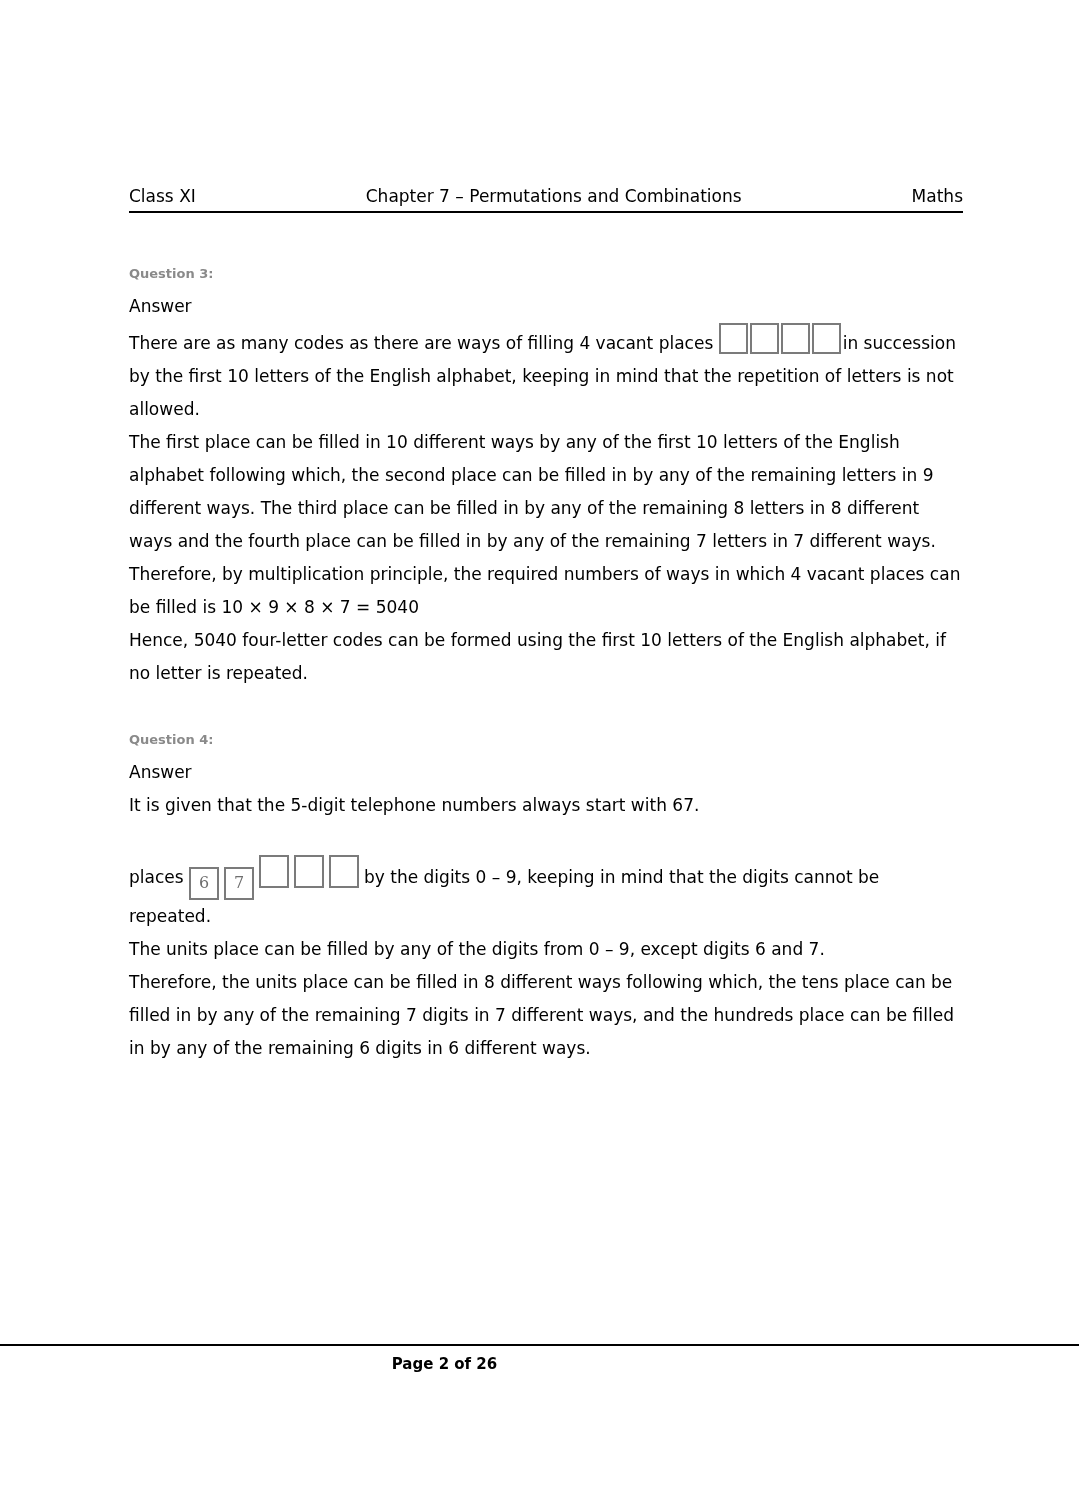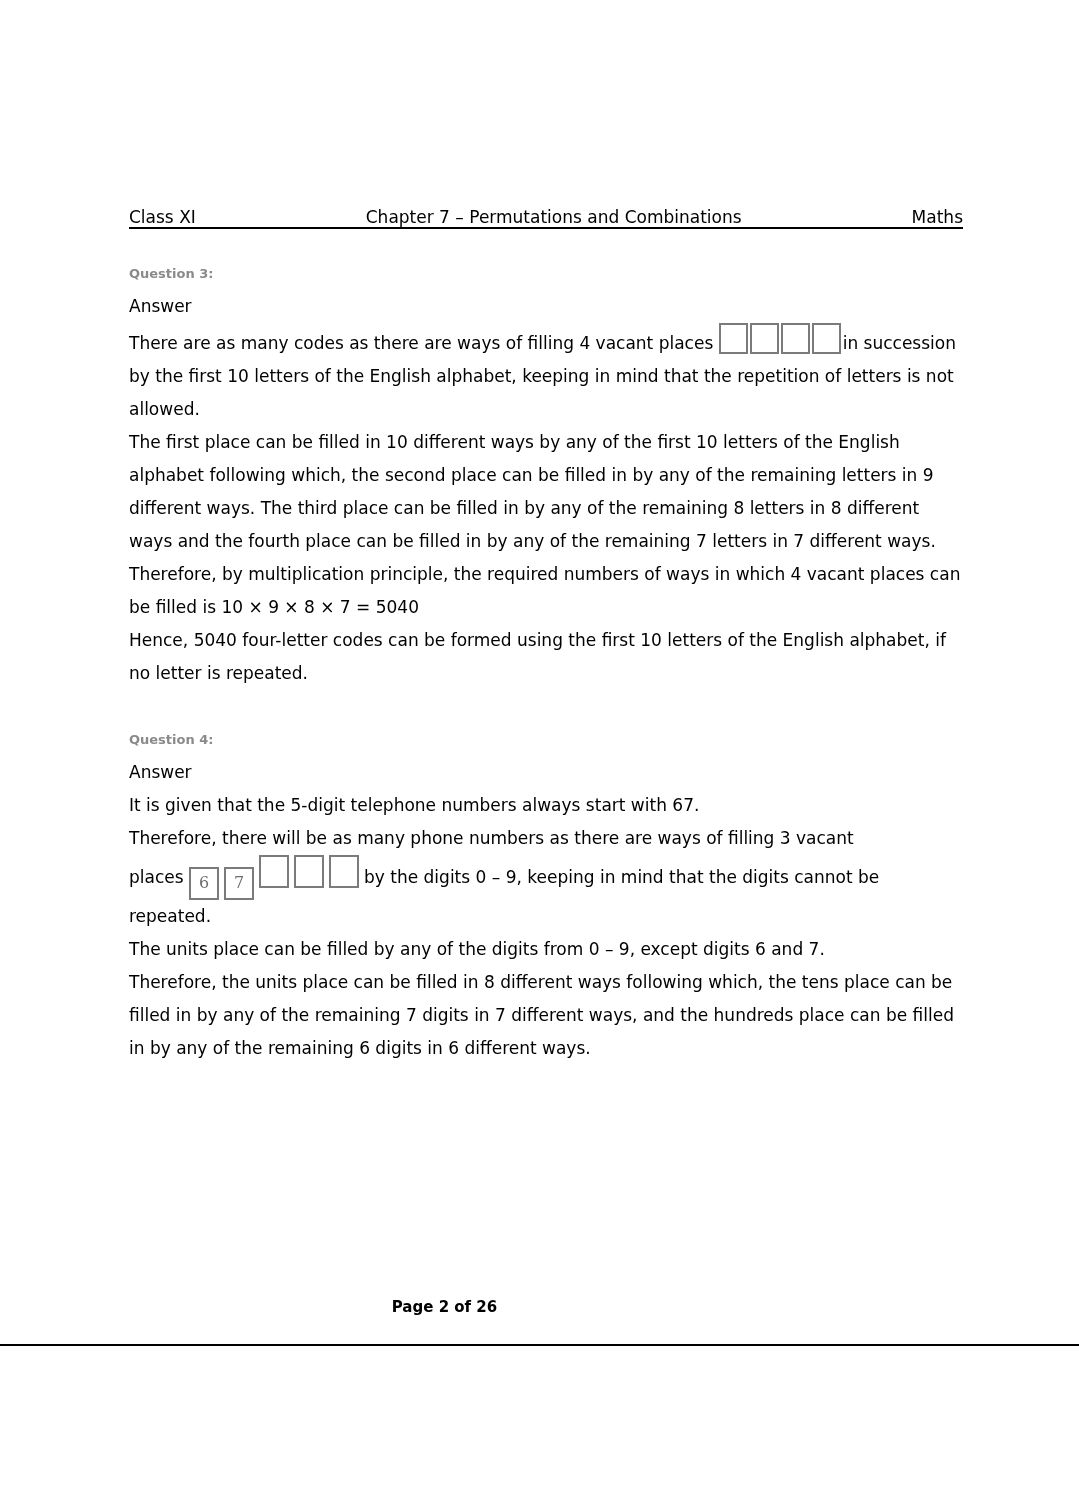--- a/index.html
+++ b/index.html
@@ -13,24 +13,25 @@
     overflow: hidden;
   }
   .header {
     position: absolute;
     left: 129px;
     top: 186px;
     width: 834px;
     display: flex;
     align-items: baseline;
     border-bottom: 2px solid #000000;
+    padding-bottom: 5px;
     font-size: 17px;
   }
   .header .h-left { white-space: nowrap; }
-  .header .h-center { flex: 1; text-align: center; white-space: nowrap; margin-top: 21px; }
+  .header .h-center { flex: 1; text-align: center; white-space: nowrap; }
   .header .h-right { white-space: nowrap; }
   .content {
     position: absolute;
     left: 129px;
     top: 224px;
     width: 834px;
     font-size: 17px;
     line-height: 33px;
   }
   .content p { margin: 0; }
@@ -65,21 +66,21 @@
   .footer-rule {
     position: absolute;
     left: 0;
     top: 1344px;
     width: 1079px;
     border-top: 2px solid #000000;
   }
   .footer-text {
     position: absolute;
     left: 0;
-    top: 1298px;
+    top: 1355px;
     width: 889px;
     text-align: center;
     font-weight: bold;
     font-size: 15px;
   }
 </style>
 </head>
 <body>
 
 <div class="page">
@@ -100,21 +101,21 @@
       <span><span class="box box-sm"></span><span class="box box-sm"></span><span class="box box-sm"></span><span class="box box-sm"></span></span><span>in succession by the first 10 letters of the English alphabet, keeping in mind that the repetition of letters is not allowed.</span></p>
 
     <p>The first place can be filled in 10 different ways by any of the first 10 letters of the English alphabet following which, the second place can be filled in by any of the remaining letters in 9 different ways. The third place can be filled in by any of the remaining 8 letters in 8 different ways and the fourth place can be filled in by any of the remaining 7 letters in 7 different ways.</p>
     <p>Therefore, by multiplication principle, the required numbers of ways in which 4 vacant places can be filled is 10 × 9 × 8 × 7 = 5040</p>
     <p>Hence, 5040 four-letter codes can be formed using the first 10 letters of the English alphabet, if no letter is repeated.</p>
 
     <p class="q-heading">Question 4:</p>
     <p>Answer</p>
     <p>It is given that the 5-digit telephone numbers always start with 67.</p>
 
-    <p><span>Therefore, there will be as many phone numbers as there are ways of filling 3 vacant</span><br><span>places</span>
+    <p><br><span>places</span>
       <span><span class="box box-md">6</span><span class="box box-md">7</span><span class="box box-md"></span><span class="box box-md"></span><span class="box box-md"></span></span><span>by the digits 0 – 9, keeping in mind that the digits cannot be repeated.</span></p>
 
     <p>The units place can be filled by any of the digits from 0 – 9, except digits 6 and 7.</p>
     <p>Therefore, the units place can be filled in 8 different ways following which, the tens place can be filled in by any of the remaining 7 digits in 7 different ways, and the hundreds place can be filled in by any of the remaining 6 digits in 6 different ways.</p>
 
   </div>
 
   <div class="footer-rule"></div>
   <div class="footer-text">Page 2 of 26</div>
 

